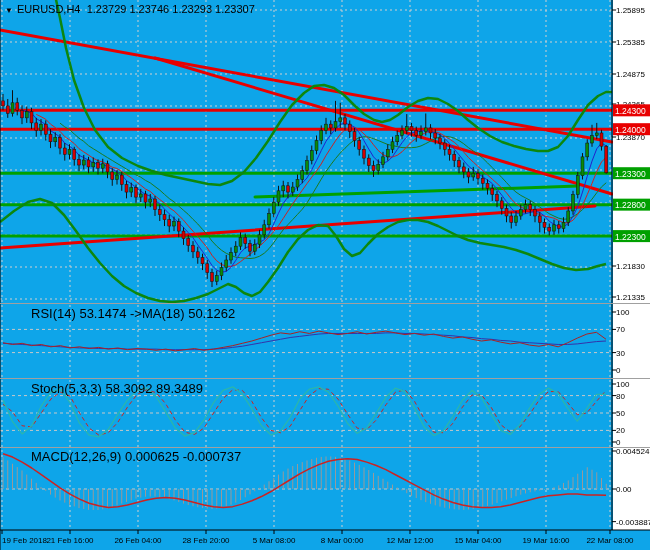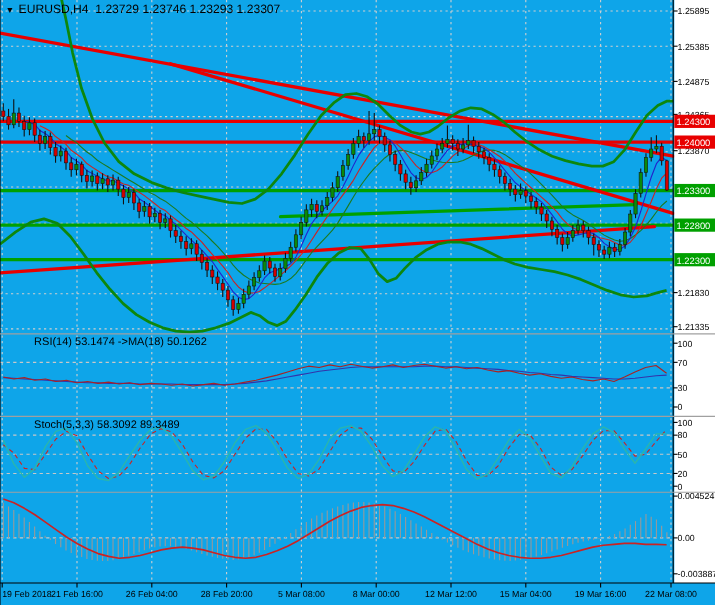--- a/index.html
+++ b/index.html
@@ -2,32 +2,33 @@
 <html><head>
 <meta charset="utf-8">
 <style>
   html,body{margin:0;padding:0;background:#fff;}
   .chart-window{position:relative;width:650px;height:550px;background:#0ea5e9;
     font-family:"Liberation Sans",sans-serif;overflow:hidden;}
   .chart-svg{position:absolute;left:0;top:0;}
   .chart-title{position:absolute;left:5px;top:3px;font-size:11px;color:#000;
     white-space:nowrap;z-index:5;}
   .chart-title .dd{font-size:8px;margin-right:4px;}
-  .panel-label{position:absolute;left:4px;font-size:10px;color:#000;z-index:5;white-space:nowrap;padding-left:27px;}
+  .panel-label{position:absolute;left:4px;font-size:13px;color:#000;z-index:5;white-space:nowrap;padding-left:27px;}
   .lbl-rsi{top:306px;} .lbl-stoch{top:381px;} .lbl-macd{top:449px;}
 </style>
 </head>
 <body>
 
 <div class="chart-window">
   <div class="chart-title">
     <span class="dd">▼</span><span>EURUSD,H4</span>&nbsp;&nbsp;<span>1.23729 1.23746 1.23293 1.23307</span>
   </div>
   <div class="panel-label lbl-rsi">RSI(14) 53.1474  -&gt;MA(18) 50.1262</div>
   <div class="panel-label lbl-stoch">Stoch(5,3,3) 58.3092 89.3489</div>
+  <div class="panel-label lbl-macd">MACD(12,26,9) 0.000625 -0.000737</div>
   <svg id="cv" class="chart-svg" width="650" height="550" viewBox="0 0 650 550">
       <line x1="0" y1="10" x2="612" y2="10" stroke="#d0d0d0" stroke-width="1" stroke-dasharray="2,3"></line>
       <line x1="0" y1="42" x2="612" y2="42" stroke="#d0d0d0" stroke-width="1" stroke-dasharray="2,3"></line>
       <line x1="0" y1="74" x2="612" y2="74" stroke="#d0d0d0" stroke-width="1" stroke-dasharray="2,3"></line>
       <line x1="0" y1="106" x2="612" y2="106" stroke="#d0d0d0" stroke-width="1" stroke-dasharray="2,3"></line>
       <line x1="0" y1="138" x2="612" y2="138" stroke="#d0d0d0" stroke-width="1" stroke-dasharray="2,3"></line>
       <line x1="0" y1="170" x2="612" y2="170" stroke="#d0d0d0" stroke-width="1" stroke-dasharray="2,3"></line>
       <line x1="0" y1="203" x2="612" y2="203" stroke="#d0d0d0" stroke-width="1" stroke-dasharray="2,3"></line>
       <line x1="0" y1="235" x2="612" y2="235" stroke="#d0d0d0" stroke-width="1" stroke-dasharray="2,3"></line>
       <line x1="0" y1="267" x2="612" y2="267" stroke="#d0d0d0" stroke-width="1" stroke-dasharray="2,3"></line>

